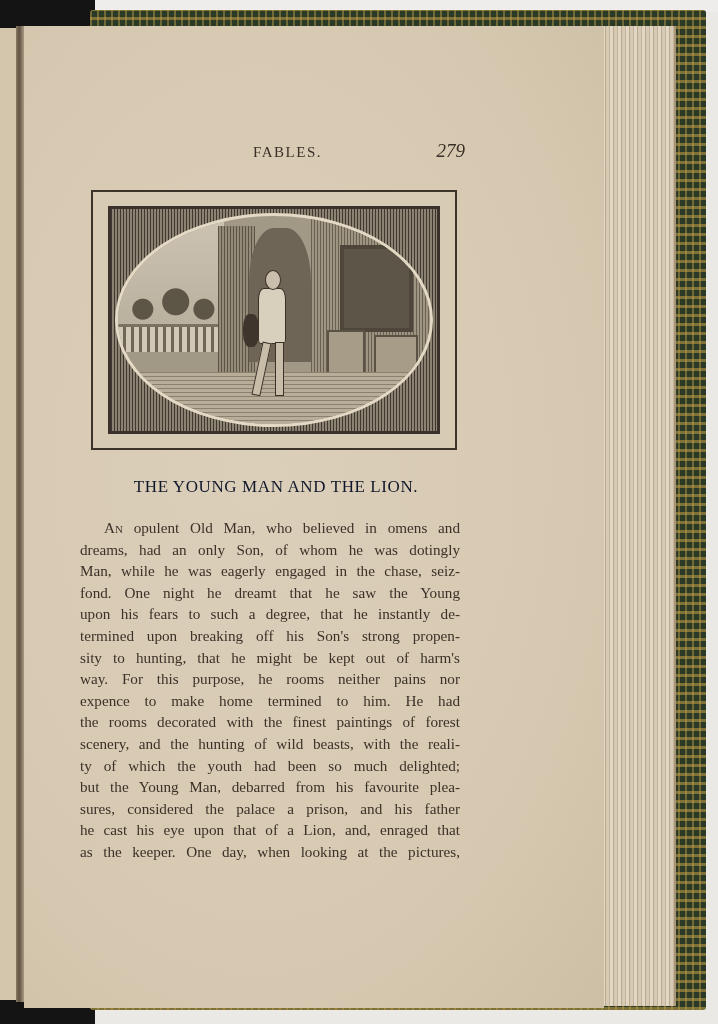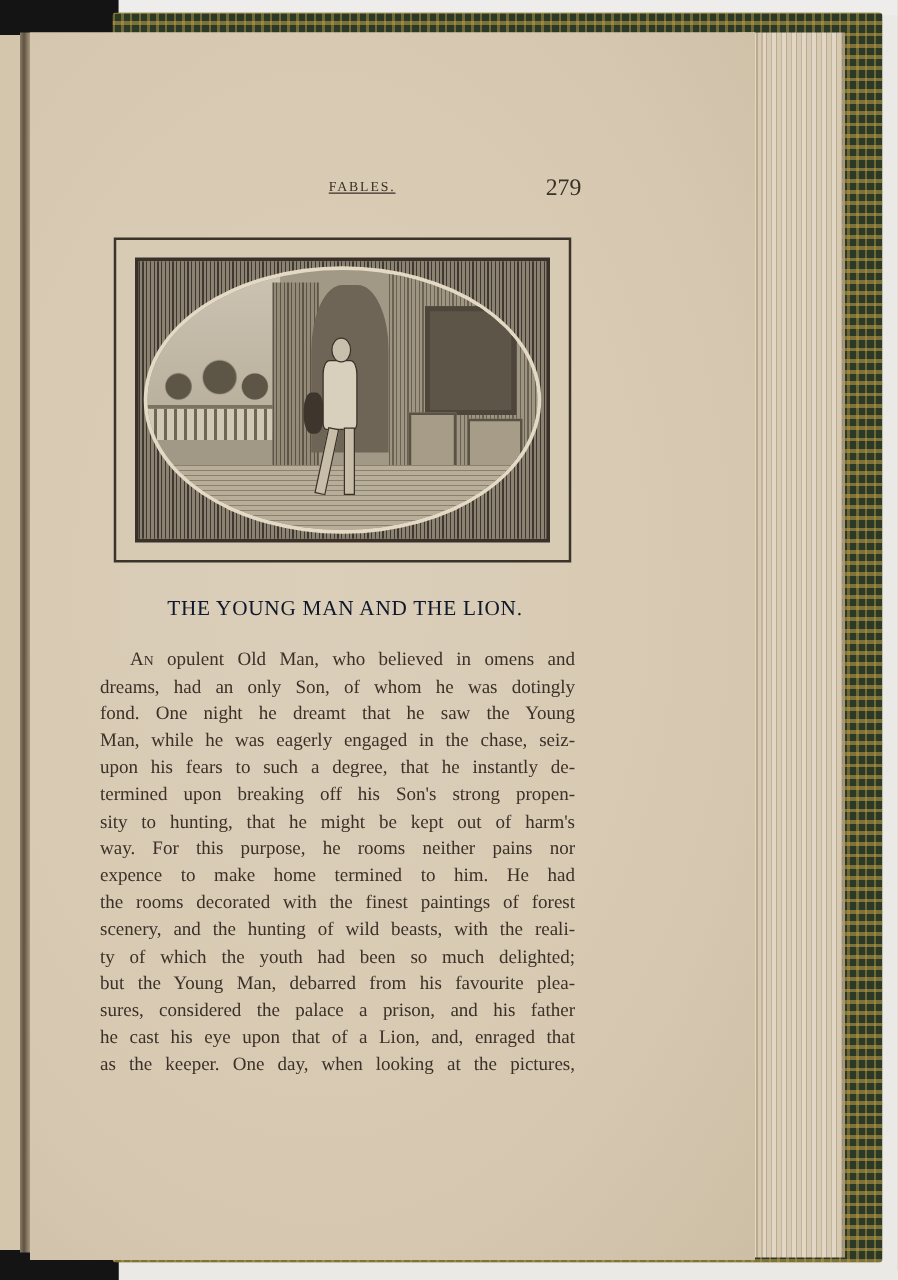--- a/index.html
+++ b/index.html
@@ -47,24 +47,24 @@
   .page {
     position: absolute; left: 24px; top: 26px; width: 580px; height: 982px;
     background: #d9ccb6;
     background-image: radial-gradient(ellipse at 40% 45%, #dccfba 0%, #d6c8b0 70%, #cdbfa6 100%);
   }
   .running-head {
     position: absolute; left: 247px; top: 144px; width: 218px; height: 20px;
     color: #3a3026;
   }
   .running-title {
-    position: absolute; left: 16px; top: 0; font-size: 11px; letter-spacing: 1.5px; text-decoration: underline;
+    position: absolute; left: 6px; top: 0; font-size: 15px; letter-spacing: 1.5px;
   }
   .page-number {
-    position: absolute; right: 0; top: -4px; font-size: 19px; 
+    position: absolute; right: 0; top: -4px; font-size: 19px; font-style: italic;
   }
   
   .plate {
     position: absolute; left: 91px; top: 190px; width: 366px; height: 260px;
     box-sizing: border-box; border: 2px solid #3c342a; background: #d8cbb4;
   }
   .plate-inner {
     position: absolute; left: 15px; top: 14px; right: 15px; bottom: 14px;
     border: 3px solid #3a322a;
     background: repeating-linear-gradient(90deg, #3e3830 0 1px, #8c8272 1px 3px);
@@ -182,22 +182,22 @@
       </div>
     </div>
   </div>
 </div>
 
 <div class="fable-title">THE YOUNG MAN AND THE LION.</div>
 
 <div class="fable-body">
   <span class="line indent"><span class="dropcap-sc">An</span><span> opulent Old Man, who believed in omens and</span></span>
   <span class="line">dreams, had an only Son, of whom he was dotingly</span>
+  <span class="line">Man, while he was eagerly engaged in the chase, seiz-</span>
   <span class="line">fond.  One night he dreamt that he saw the Young</span>
-  <span class="line">Man, while he was eagerly engaged in the chase, seiz-</span>
   <span class="line">upon his fears to such a degree, that he instantly de-</span>
   <span class="line">termined upon breaking off his Son's strong propen-</span>
   <span class="line">sity to hunting, that he might be kept out of harm's</span>
   <span class="line">way.  For this purpose, he rooms neither pains nor</span>
   <span class="line">expence to make home termined to him.  He had</span>
   <span class="line">the rooms decorated with the finest paintings of forest</span>
   <span class="line">scenery, and the hunting of wild beasts, with the reali-</span>
   <span class="line">ty of which the youth had been so much delighted;</span>
   <span class="line">but the Young Man, debarred from his favourite plea-</span>
   <span class="line">sures, considered the palace a prison, and his father</span>

